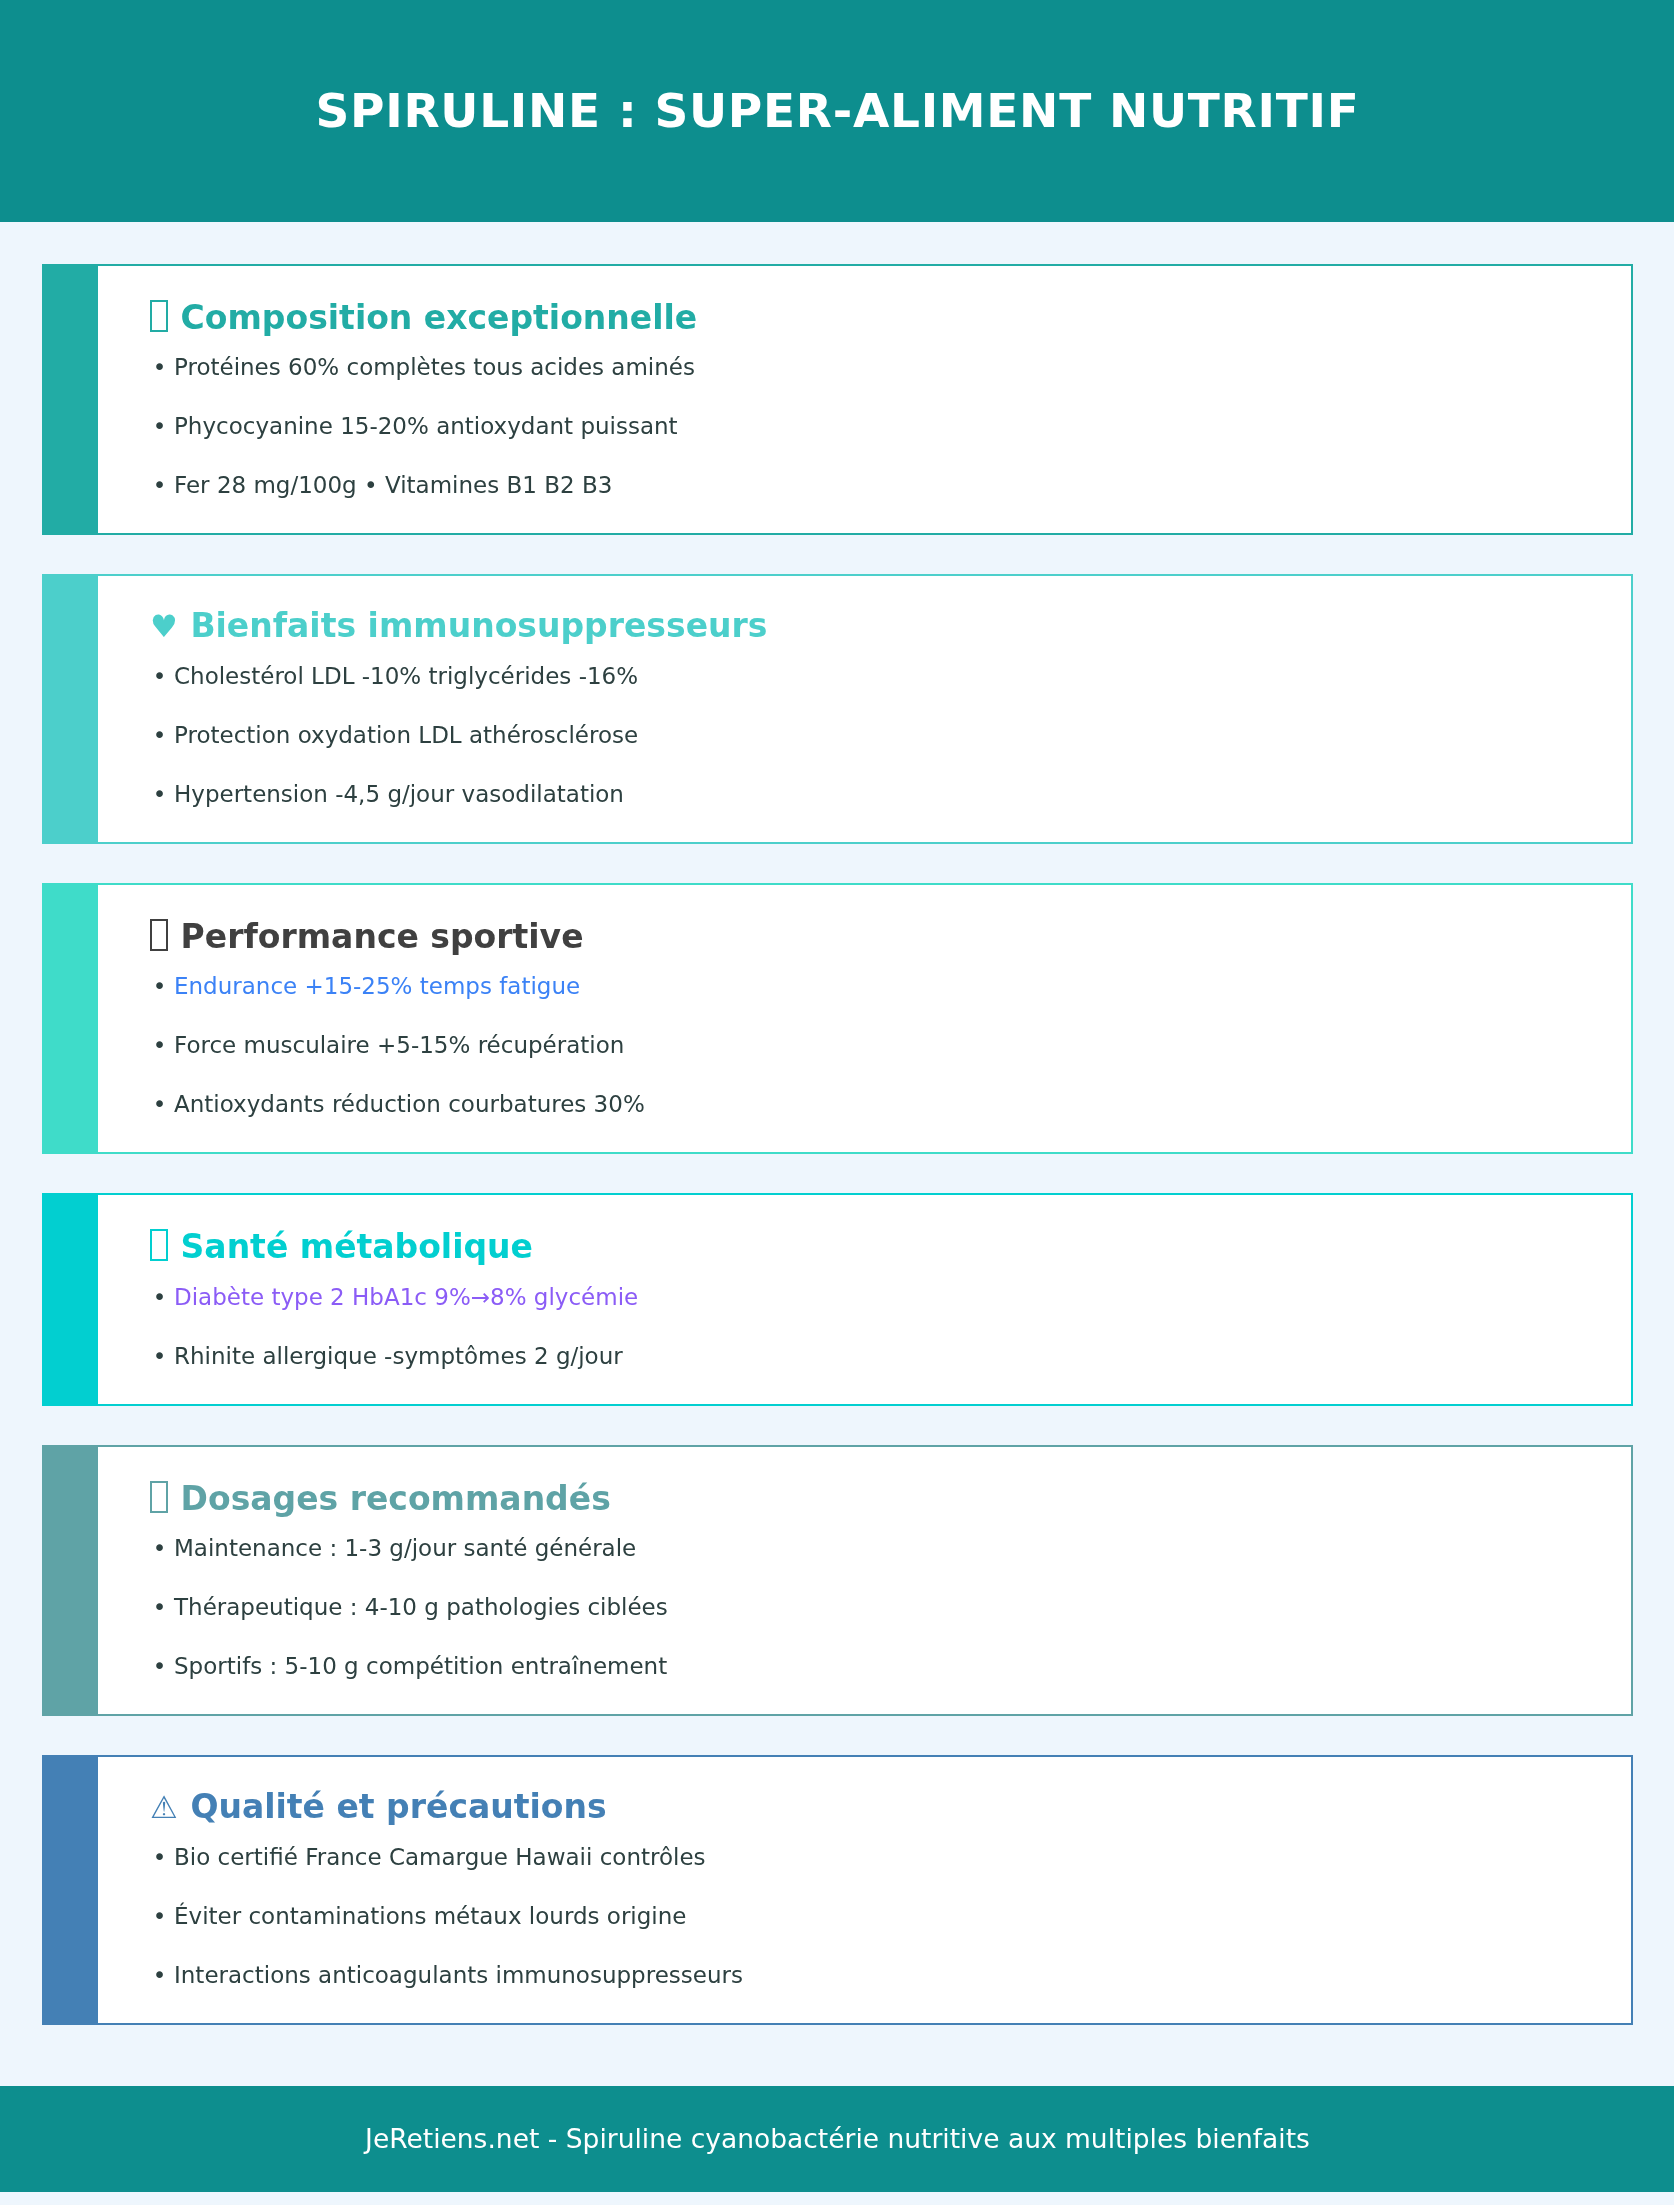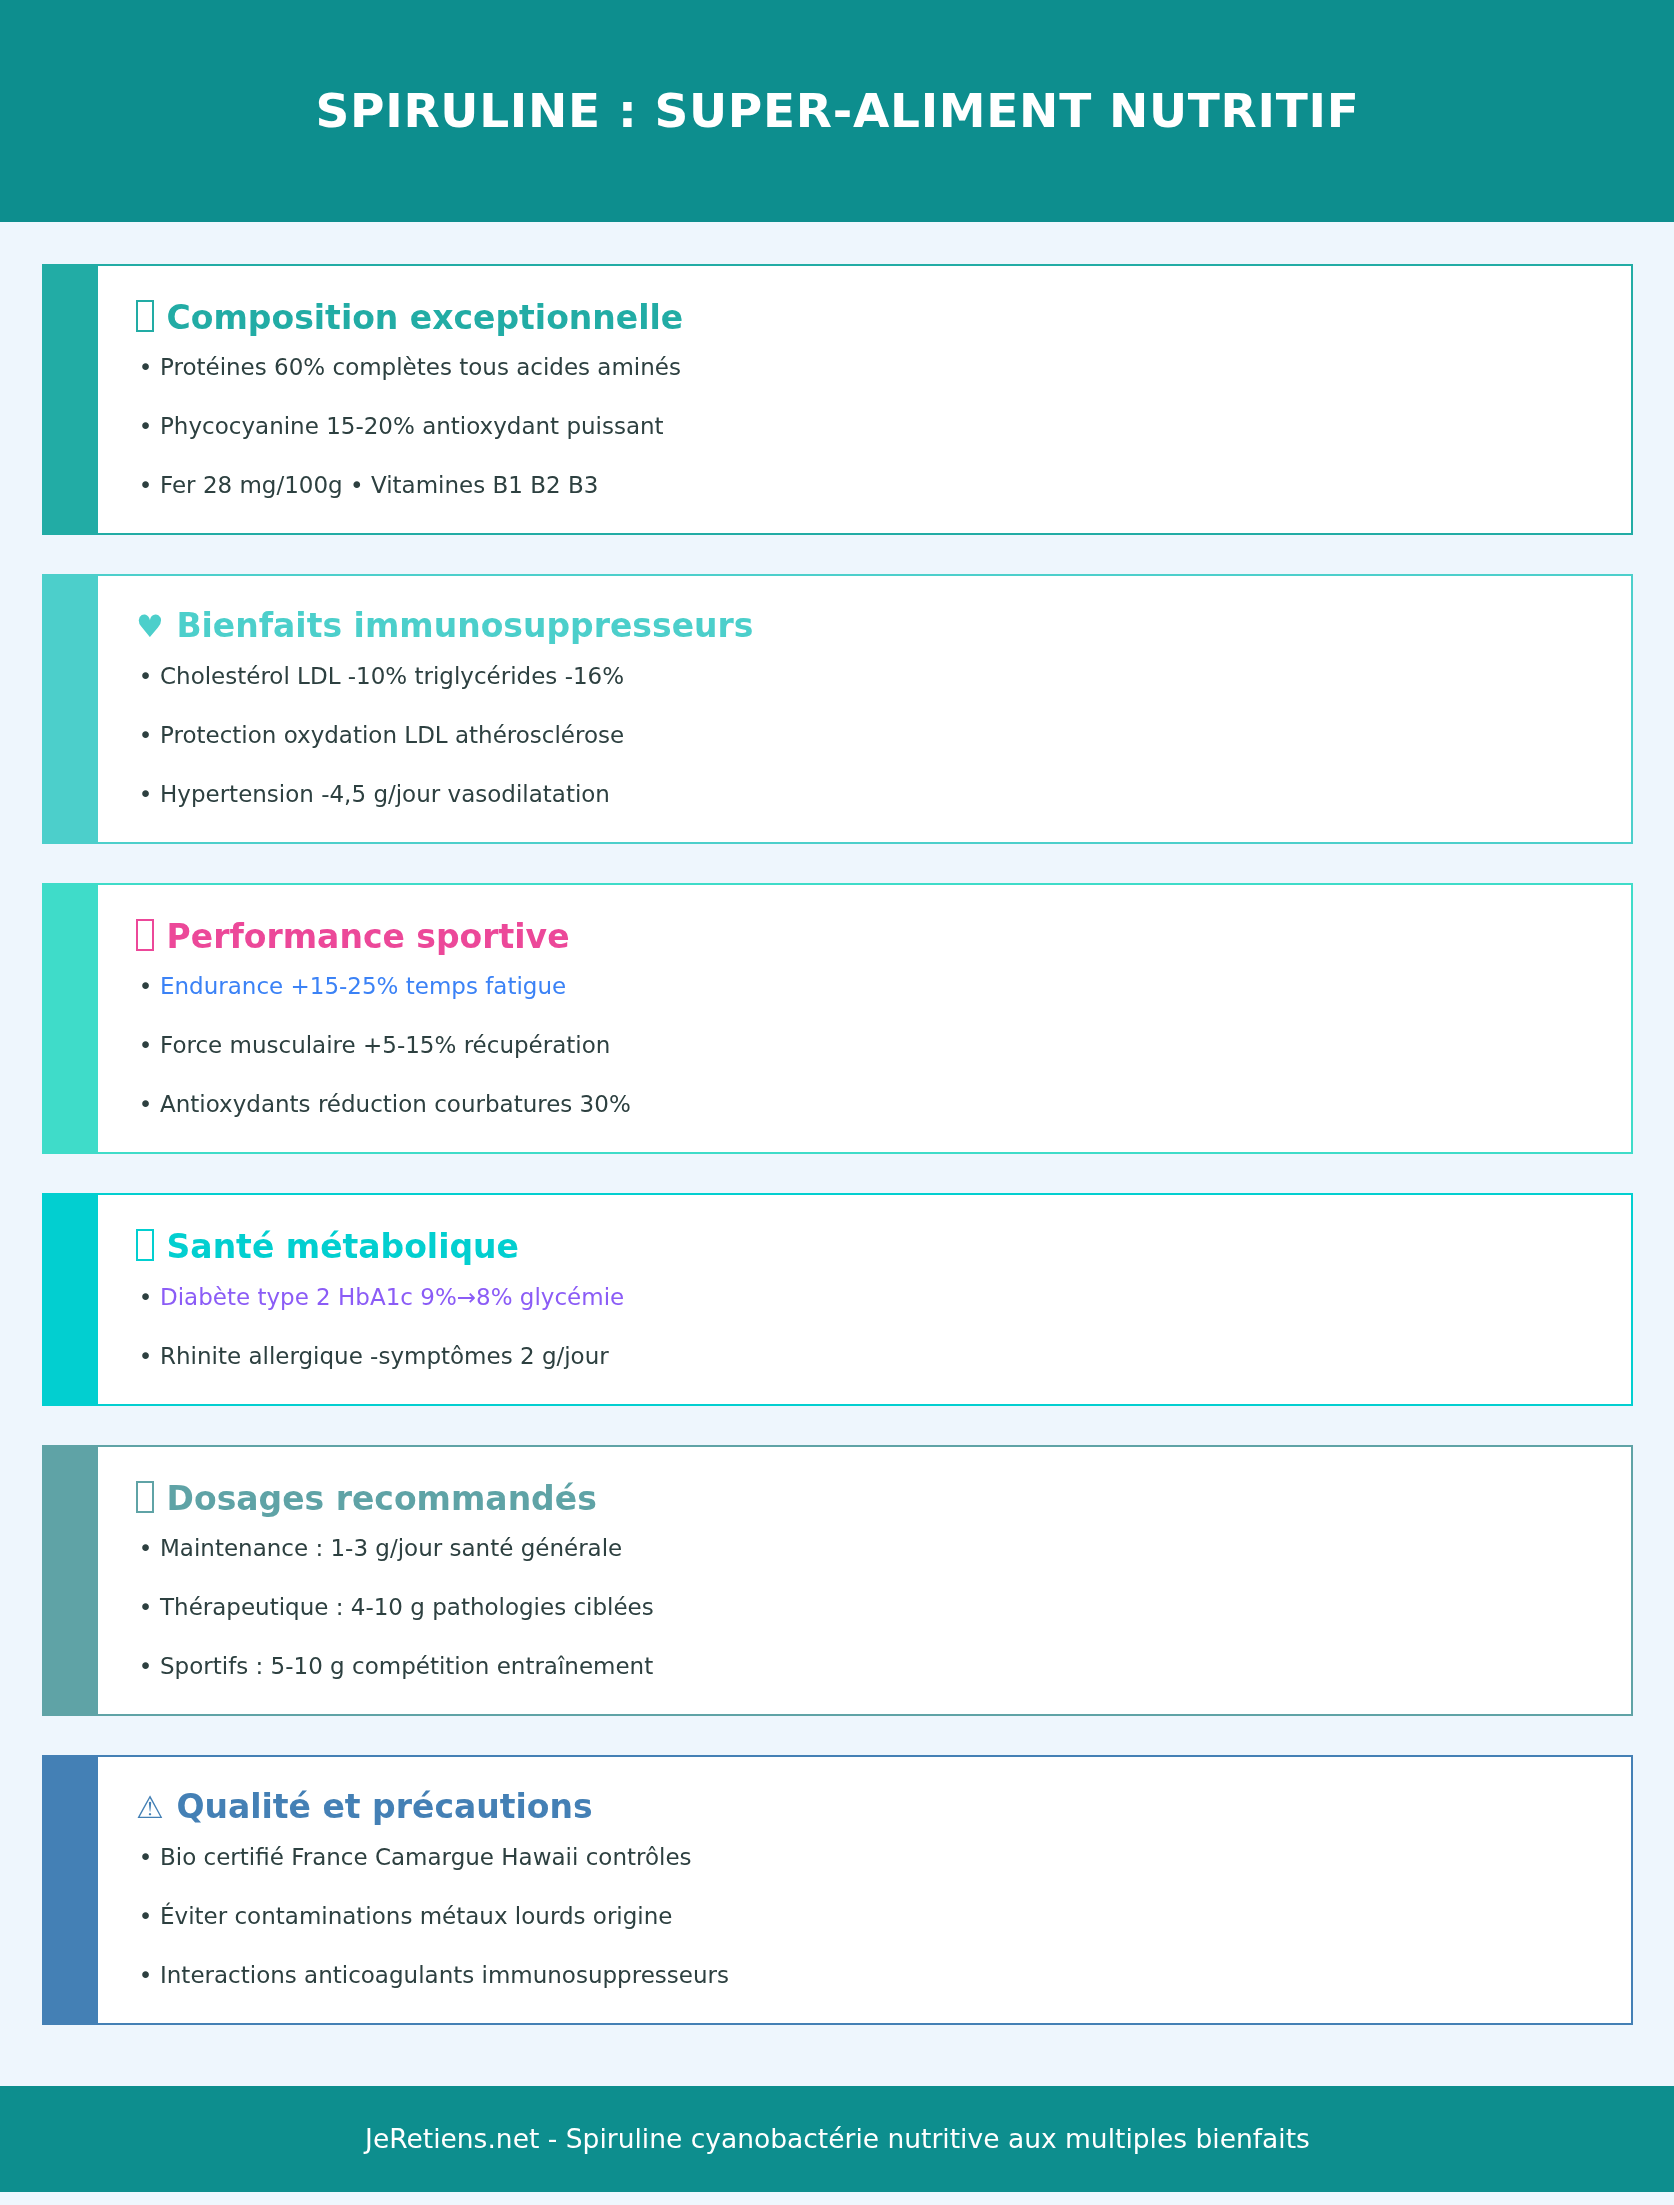--- a/index.html
+++ b/index.html
@@ -49,21 +49,21 @@
   .card-accent {
     width: 56px;
     flex: 0 0 56px;
   }
   .card-body {
     flex: 1 1 auto;
     background: #ffffff;
     border: 2.1px solid #cccccc;
     border-left: none;
     box-sizing: border-box;
-    padding: 31px 38px 32px 38px;
+    padding: 31px 38px 32px 52px;
   }
   .card-heading {
     font-size: 33px;
     font-weight: bold;
     margin: 0 0 15.4px 0;
     line-height: 1.15;
     display: flex;
     align-items: baseline;
     gap: 12.6px;
     white-space: nowrap;
@@ -169,21 +169,21 @@
         <li style="color: rgb(45, 64, 64);">Hypertension -4,5 g/jour vasodilatation</li>
       </ul>
     </div>
   </div>
 
   <div class="card-gap"></div>
 
   <div class="card">
     <div class="card-accent" style="background: rgb(63, 220, 201);"></div>
     <div class="card-body" style="border-color: rgb(63, 220, 201);">
-      <div class="card-heading" style="color: #ec4899;">
+      <div class="card-heading" style="color: #404040;">
         <span class="card-icon"><span class="icon-box"></span></span>
         <span>Performance sportive</span>
       </div>
       <ul class="bullets">
         <li style="color: #3b82f6;">Endurance +15-25% temps fatigue</li>
         <li style="color: rgb(45, 64, 64);">Force musculaire +5-15% récupération</li>
         <li style="color: rgb(45, 64, 64);">Antioxydants réduction courbatures 30%</li>
       </ul>
     </div>
   </div>

